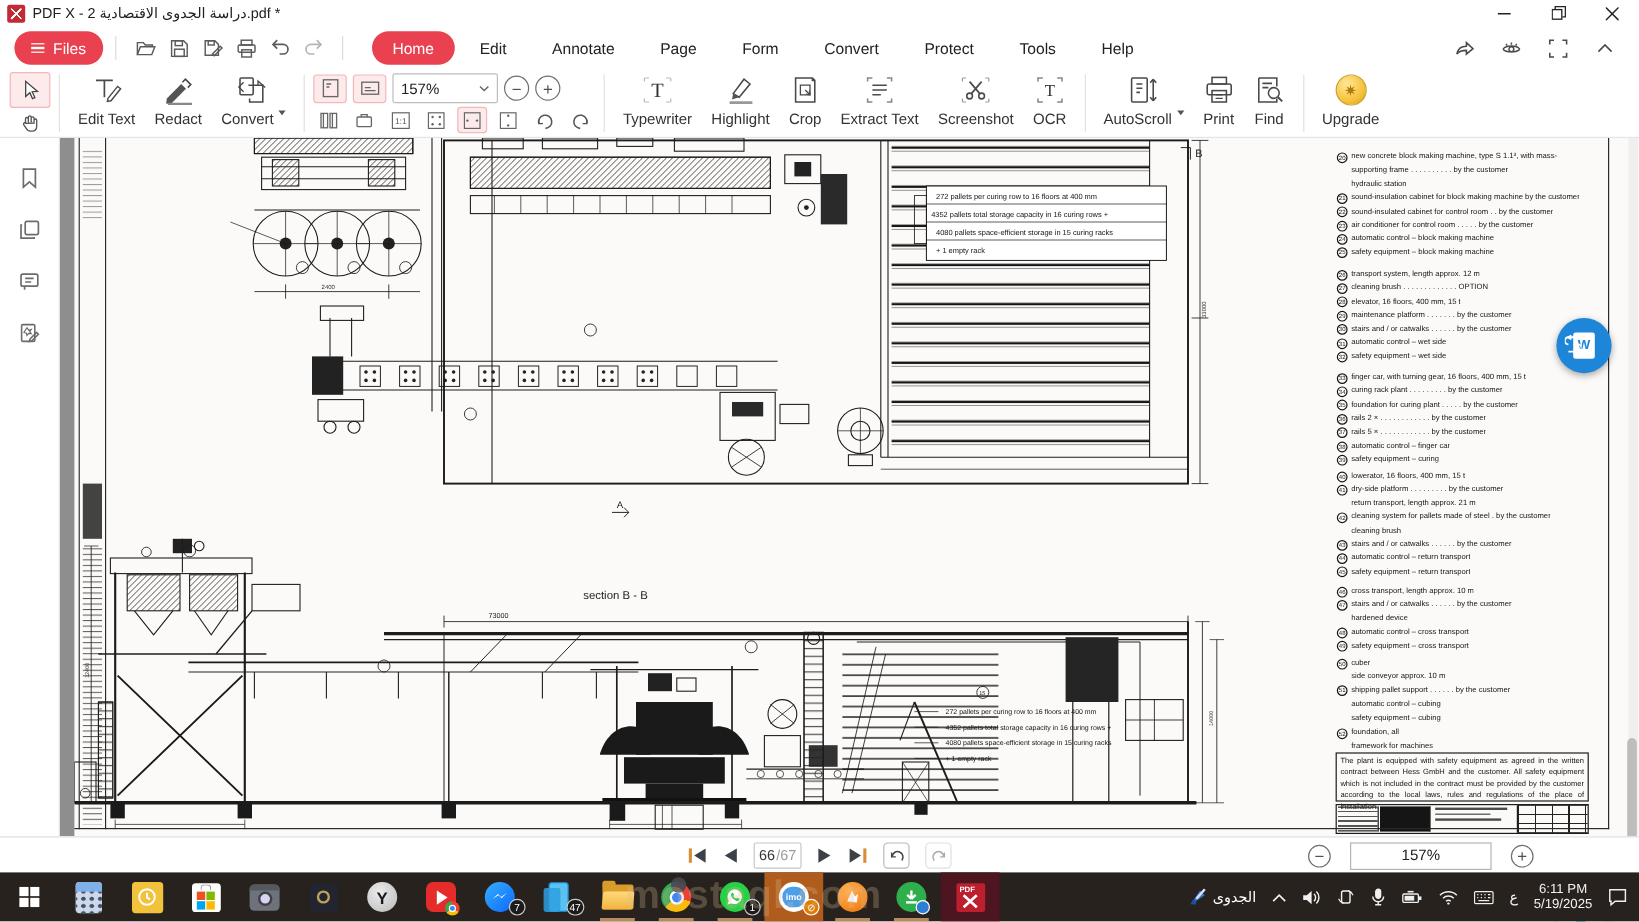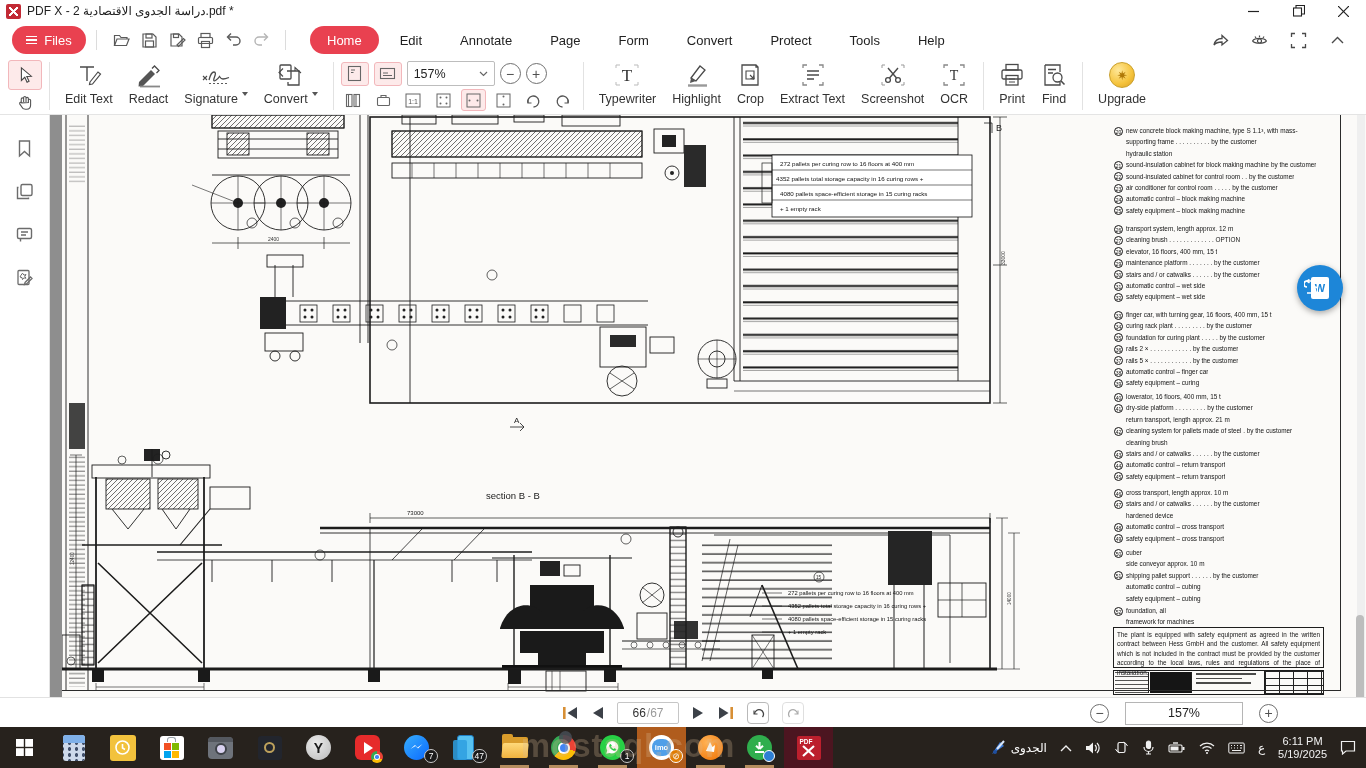--- a/index.html
+++ b/index.html
@@ -73,21 +73,21 @@
  background:radial-gradient(circle,#9a9a9a 1px,transparent 1.3px) 0 0/4px 5px}
 .vscroll{position:absolute;right:1px;top:0;width:8px;height:582px;background:#efefef}
 .vthumb{position:absolute;right:1px;top:500px;width:8px;height:95px;background:#bdbdbd;border-radius:4px}
 
 .wm-page{position:absolute;left:520px;top:522px;width:250px;text-align:center;color:rgba(110,110,110,.5);font-weight:bold;pointer-events:none}
 .wm-page .ar{font-size:46px;line-height:48px}
 .wm-task{position:absolute;left:468px;top:727px;width:320px;text-align:center;font-size:33px;font-weight:bold;color:rgba(214,188,150,.28);z-index:60;pointer-events:none;letter-spacing:1px}
 
 .statusbar{position:absolute;left:0;top:697px;width:1366px;height:30px;background:#fff;border-top:1px solid #e2e2e2}
 .nav-cluster{position:absolute;left:50%;top:0;transform:translateX(-50%);height:30px;display:flex;align-items:center;gap:13px}
-.pagebox{width:62px;height:22px;border:1px solid #c6c6c6;border-radius:2px;display:flex;align-items:center;justify-content:center;font-size:12px;gap:1px}
+.pagebox{width:40px;height:22px;border:1px solid #c6c6c6;border-radius:2px;display:flex;align-items:center;justify-content:center;font-size:12px;gap:1px}
 .pagebox .cur{color:#333}.pagebox .tot{color:#9b9b9b}
 .histbtn{width:22px;height:22px;border:1px solid #b9b9b9;border-radius:4px;display:flex;align-items:center;justify-content:center}
 .zoom-cluster{position:absolute;right:88px;top:0;height:30px;display:flex;align-items:center;gap:16px}
 .zoombox{width:118px;height:23px;border:1px solid #b5b5b5;display:flex;align-items:center;justify-content:center;font-size:12.5px;color:#222}
 
 .taskbar{position:absolute;left:0;top:727px;width:1366px;height:41px;background:#27221d;display:flex;align-items:stretch;z-index:50}
 .tb-slot{width:49px;height:41px;display:flex;align-items:center;justify-content:center;position:relative;flex:0 0 auto}
 .tb-underline{position:absolute;bottom:0;left:10px;right:10px;height:3px;background:#cfa06a;opacity:.85}
 .tb-slot.active-imo{background:#b05c1d}
 .tb-slot.active-pdf{background:#4c1520}
@@ -246,31 +246,20 @@
     <svg width="26" height="26" viewBox="0 0 26 26" fill="none" stroke="#4a4a4a" stroke-width="1.3">
         <path d="M3,20 L15,8 L19,12 L7,24 L2.5,24.5 Z" fill="#555" stroke="none"></path>
         <path d="M16,6.5 L18.5,4 L23,8.5 L20.5,11"></path>
         <line x1="4" y1="24.5" x2="24" y2="24.5" stroke-width="1.8" stroke="#888"></line>
       </svg>
     <span class="lbl">
         <span>Redact</span>
       </span>
   </div>
   <div class="rbtn">
-    <svg width="30" height="26" viewBox="0 0 30 26" fill="none" stroke="#4a4a4a" stroke-width="1.3">
-        <path d="M2,18 L6,14 M2,14 L6,18" stroke-width="1.1"></path>
-        <path d="M8,18 q2,-8 5,-8 q2.5,0 0.5,5 q-2,5 1,3.5 q2.5,-1.5 4,-4 q1.5,2.5 3.5,2.5 q2,0 6,-1.5"></path>
-        <path d="M8,21.5 H28" stroke-width="0.9" stroke-dasharray="2 2"></path>
-      </svg>
-    <span class="lbl">
-        <span>Signature</span>
-        <span class="caret"></span>
-      </span>
-  </div>
-  <div class="rbtn">
     <svg width="28" height="26" viewBox="0 0 28 26" fill="none" stroke="#4a4a4a" stroke-width="1.3">
         <rect x="3" y="3" width="11" height="14" rx="1"></rect>
         <path d="M10,9 H22 L22,23 H11 L11,20"></path>
         <path d="M18,9 V5.5 L24,11" stroke-width="1.1"></path>
         <path d="M6,6.5 L2,10.5 L6,14.5" stroke-width="1.1"></path>
       </svg>
     <span class="lbl">
         <span>Convert</span>
         <span class="caret"></span>
       </span>
@@ -412,20 +401,31 @@
   <div class="rbtn">
     <svg width="26" height="26" viewBox="0 0 26 26">
         <path d="M3,6 V3 H7 M19,3 H23 V6 M23,20 V23 H19 M7,23 H3 V20" fill="none" stroke="#888" stroke-width="1.3"></path>
         <text x="13" y="18" font-size="14" text-anchor="middle" fill="#333" font-family="Liberation Serif">T</text>
       </svg>
     <span class="lbl">
         <span>OCR</span>
       </span>
   </div>
   <div class="rsep"></div>
+  <div class="rbtn">
+    <svg width="28" height="26" viewBox="0 0 28 26" fill="none" stroke="#4a4a4a" stroke-width="1.3">
+        <rect x="4" y="3" width="13" height="20" rx="1"></rect>
+        <path d="M8,8 H13 M8,11.5 H13 M8,15 H11"></path>
+        <path d="M22,4 V22 M22,4 L19.5,7 M22,4 L24.5,7 M22,22 L19.5,19 M22,22 L24.5,19"></path>
+      </svg>
+    <span class="lbl">
+        <span>AutoScroll</span>
+        <span class="caret"></span>
+      </span>
+  </div>
   <div class="rbtn">
     <svg width="26" height="26" viewBox="0 0 26 26" fill="none" stroke="#4a4a4a" stroke-width="1.3">
         <rect x="7" y="2.5" width="12" height="5.5"></rect>
         <rect x="3" y="8" width="20" height="9" rx="1.5"></rect>
         <rect x="7" y="13.5" width="12" height="9.5"></rect>
         <path d="M10,17 H16 M10,20 H16" stroke-width="1"></path>
       </svg>
     <span class="lbl">
         <span>Print</span>
       </span>

